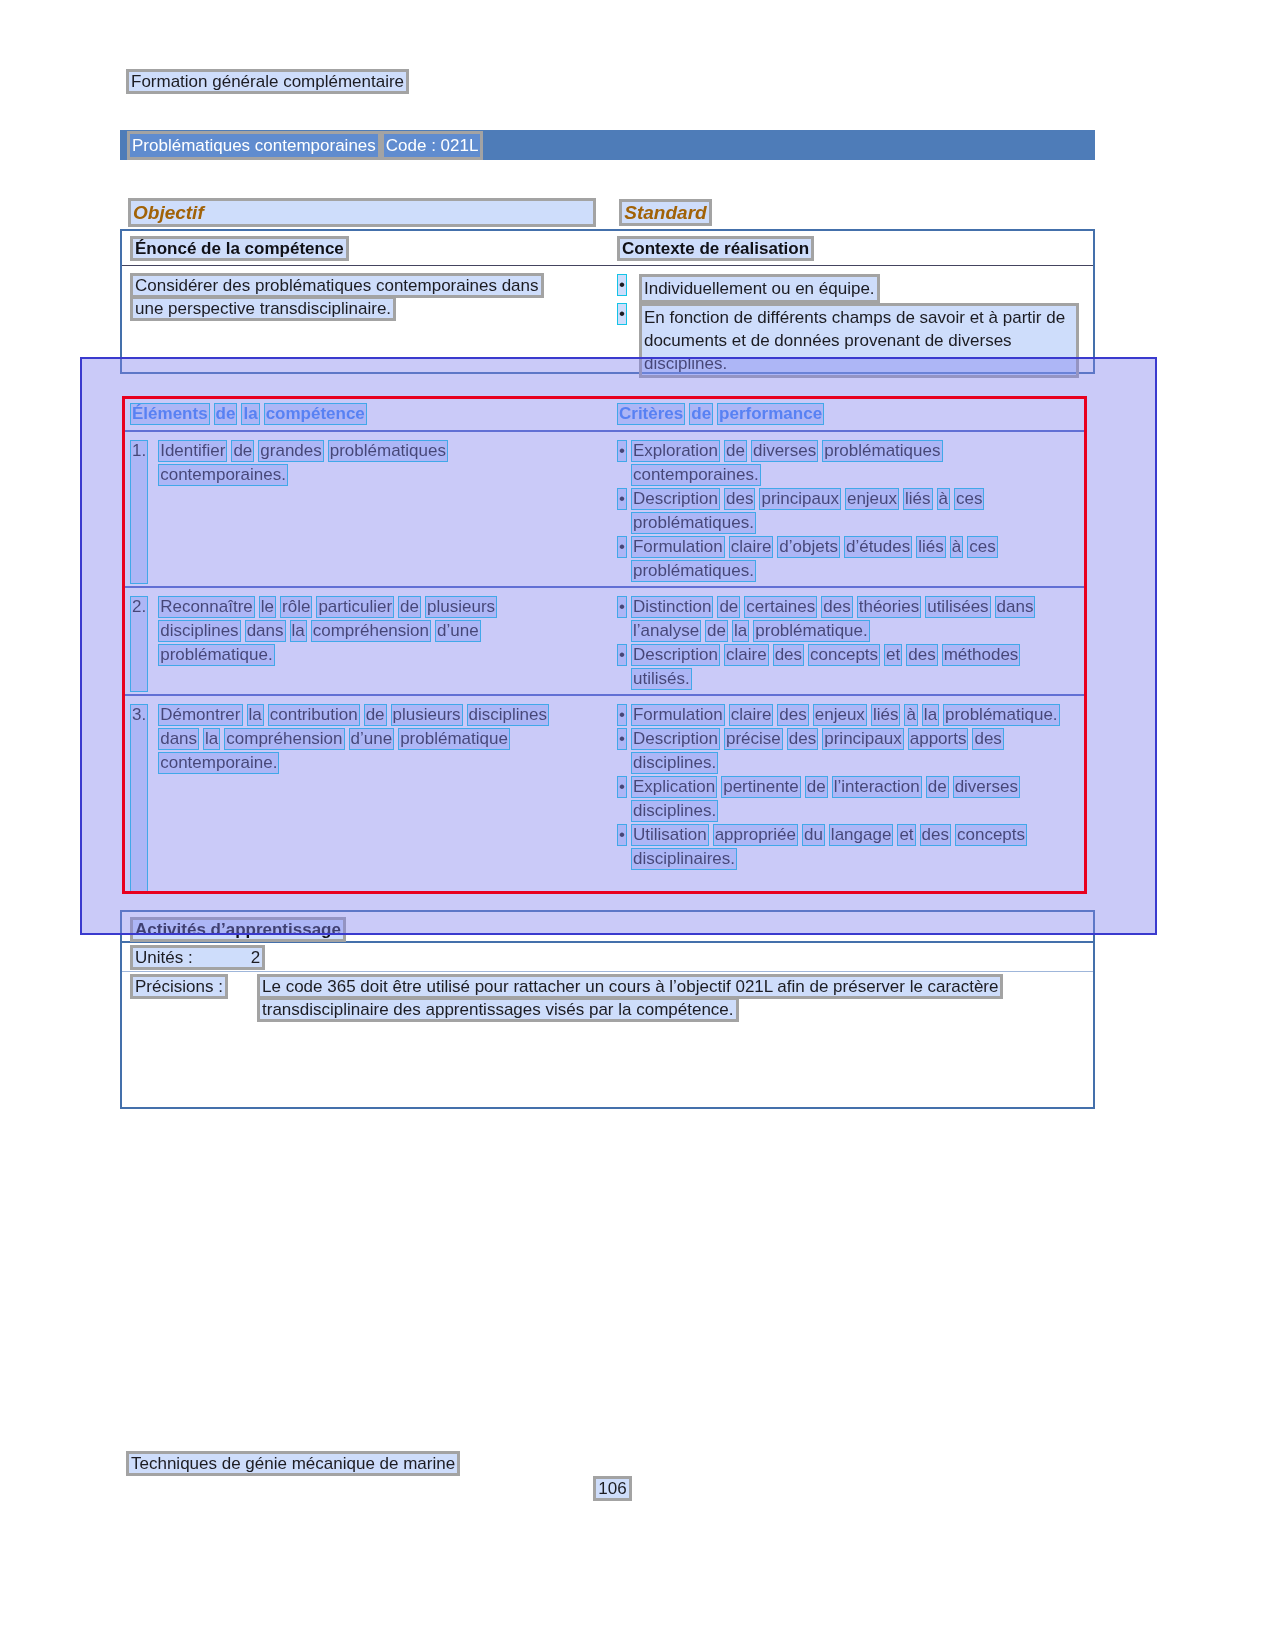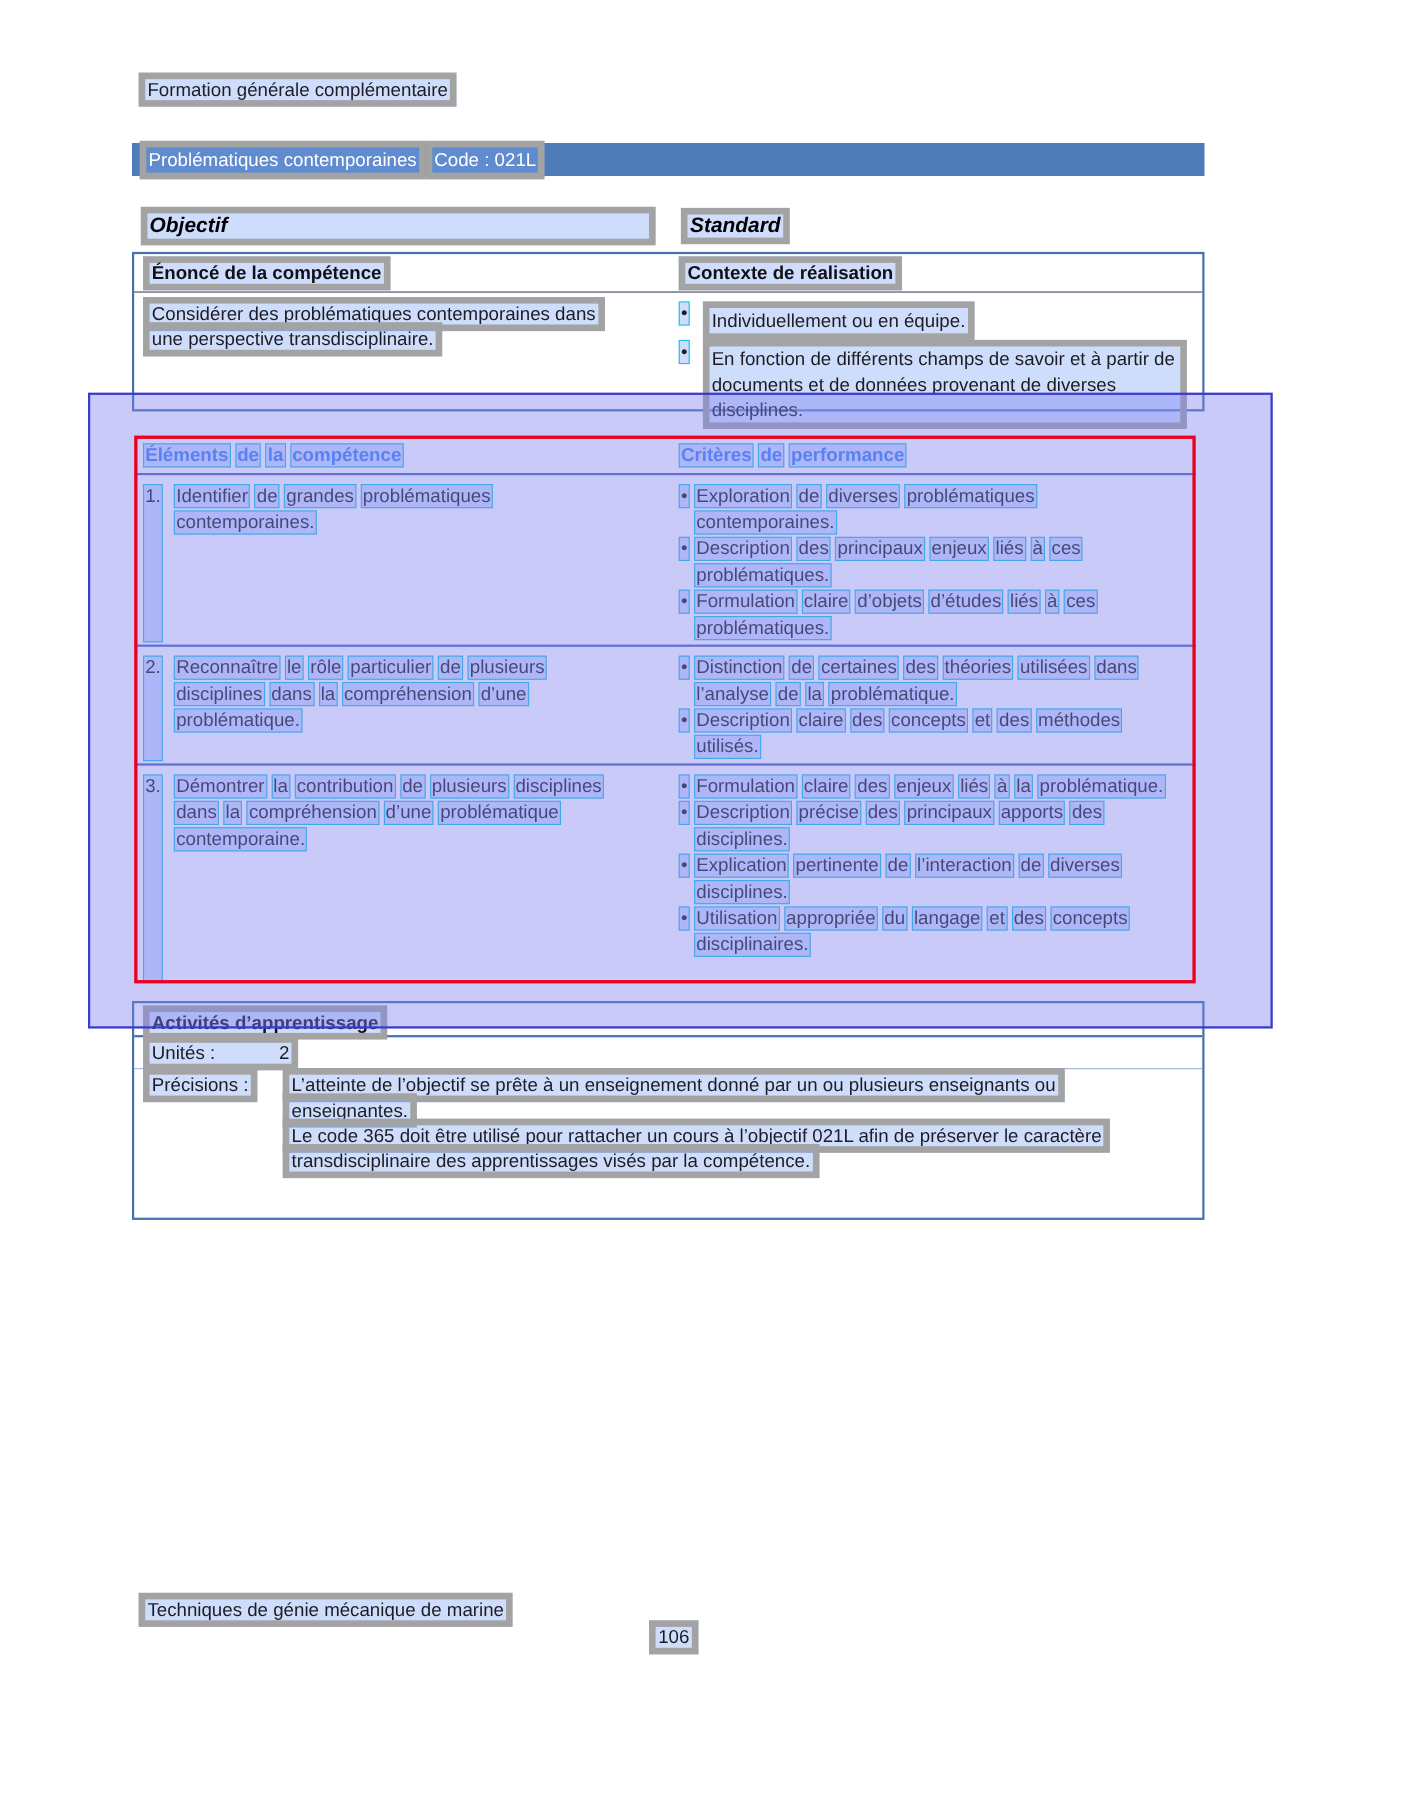--- a/index.html
+++ b/index.html
@@ -2,34 +2,34 @@
 <html><head>
 <meta charset="utf-8">
 <style>
   *{margin:0;padding:0;box-sizing:border-box}
   body{background:#ffffff}
   .page{position:relative;width:1275px;height:1651px;margin:0 auto;background:#fff;
         font-family:"Liberation Sans","DejaVu Sans",sans-serif;font-size:17px;
         color:#1c1c22;line-height:23px;overflow:hidden}
 
   
-  .hl{background:rgba(126,166,244,.38);border:6px solid #a3a3a3;padding:0 2px;
+  .hl{background:rgba(126,166,244,.38);border:3px solid #a3a3a3;padding:0 2px;
       -webkit-box-decoration-break:clone;box-decoration-break:clone}
   .whl{display:inline-block;background:rgba(126,166,244,.38);border:1px solid #14c4e6;
        padding:0 1px;margin:0 4px 2px 0;line-height:20px;vertical-align:top}
   .th{font-weight:bold;color:#101016}
 
   .top-note{position:absolute;left:126px;top:70px}
 
   .title-bar{position:absolute;left:120px;top:130px;width:975px;height:30px;
              background:#4e7cb8;color:#fff;display:flex;
              align-items:center;padding:0 7px}
 
-  .obj-row{position:absolute;left:128px;top:188px;font-size:19px;font-weight:bold;
-           font-style:italic;color:#000000}
+  .obj-row{position:absolute;left:128px;top:198px;font-size:19px;font-weight:bold;
+           font-style:italic;color:#a16207}
   .obj-row .objectif{display:inline-block;width:468px;margin-right:18px}
 
   .grid2{display:grid;grid-template-columns:495px 1fr}
   .c1{padding-left:8px}
 
   
   .table1{position:absolute;left:120px;top:229px;width:975px;height:145px;border:2px solid #4470ab}
   .t1-hdr{padding:6px 0 5px 0;border-bottom:1px solid #44445f}
   .t1-body{padding-top:8px}
   .stmt-cell{padding:0 62px 0 8px}
@@ -201,21 +201,20 @@
     <div class="t3-row">
       <span class="hl">
         <span>Unités :</span><span class="gap-lg"></span><span>2</span>
       </span>
     </div>
     <div class="t3-prec">
       <div class="prec-label">
         <span class="hl">Précisions :</span>
       </div>
       <div class="prec-content">
-        <div><span class="hl">L’atteinte de l’objectif se prête à un enseignement donné par un ou plusieurs enseignants ou enseignantes.</span></div>
         <div><span class="hl">Le code 365 doit être utilisé pour rattacher un cours à l’objectif 021L afin de préserver le caractère transdisciplinaire des apprentissages visés par la compétence.</span></div>
       </div>
     </div>
   </div>
 
   <div class="footer-note">
     <span class="hl">Techniques de génie mécanique de marine</span>
   </div>
   <div class="page-num">
     <span class="hl">106</span>

